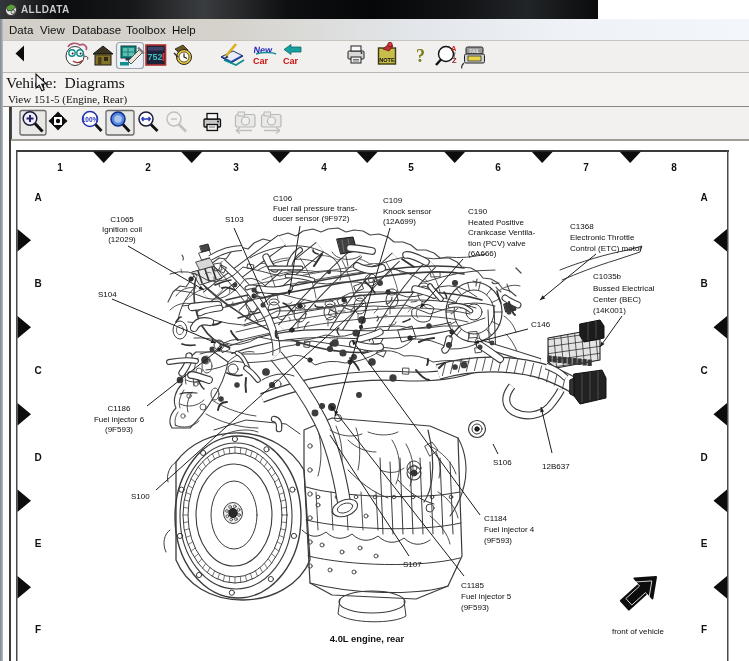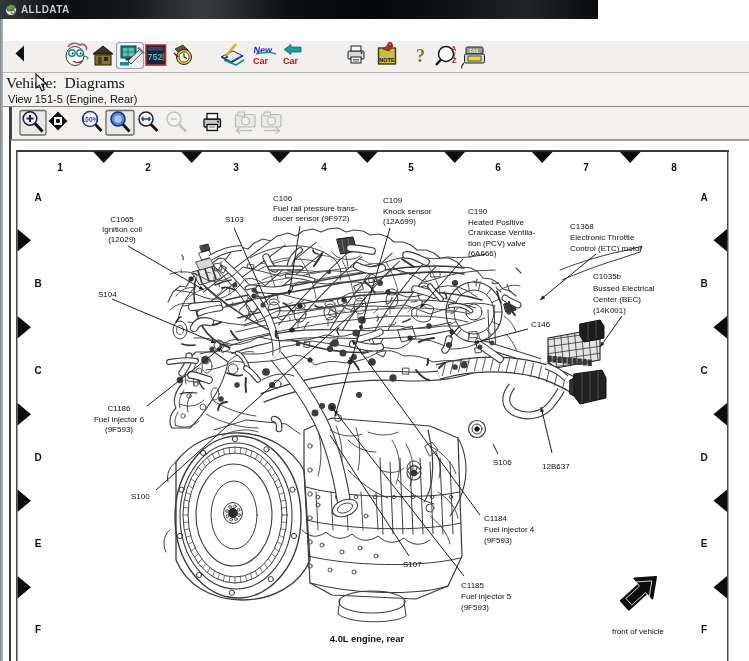--- a/index.html
+++ b/index.html
@@ -9,39 +9,46 @@
 #titlebar{left:0;top:0;width:598px;height:19px;
  background:linear-gradient(90deg,#35383a 0%,#0b0c0d 10%,#17181a 22%,#3a3d40 34%,#0e0f10 48%,#060708 62%,#101214 76%,#222528 88%,#0a0b0c 100%);}
 #titletext{left:21px;top:4px;color:#c8cbd0;font-size:10px;font-weight:bold;letter-spacing:.4px;}
 #menubar{left:0;top:19px;width:749px;height:21px;
  background:linear-gradient(90deg,#d2cfc8 0%,#d5d2cb 30%,#e2e6ea 55%,#eef2f7 75%,#f3f7fb 100%);
  border-bottom:1px solid #c8c5be;}
 .menuitem{position:absolute;top:5px;font-size:11.5px;color:#111;}
 #toolbar1{left:0;top:41px;width:749px;height:31px;background:#f1f0ee;border-bottom:1px solid #b9b6b0;}
 #header{left:0;top:73px;width:749px;height:33px;background:#f4f3f1;}
 #vehtitle{left:6px;top:1px;font-family:"Liberation Serif",serif;font-size:15.5px;color:#111;}
-#viewtitle{left:8px;top:20px;font-family:Liberation Sans, sans-serif;font-size:11px;color:#111;}
+#viewtitle{left:8px;top:20px;font-family:Liberation Serif, serif;font-size:11px;color:#111;}
 #hline1{left:0px;top:106px;width:749px;height:1px;background:#8a8780;}
 #toolbar2{left:10px;top:107px;width:739px;height:33px;background:#f2f1ef;border-left:2px solid #4a4a4a;}
 #tb2bot{left:10px;top:139px;width:739px;height:2px;background:#a09d96;}
 #leftborder{left:0;top:19px;width:3px;height:642px;background:linear-gradient(90deg,#7e868f,#b6bcc2);}
 #vline1{left:9px;top:107px;width:2px;height:554px;background:#3c3c3c;}
 #viewer{left:11px;top:141px;width:738px;height:520px;background:#fff;}
 #diag{left:0px;top:0px;width:749px;height:661px;}
 </style>
 </head>
 <body>
 <div id="app">
   <div class="abs" id="titlebar">
     <svg class="abs" style="left:4px;top:2px" width="15" height="15" viewBox="0 0 15 15">
       <circle cx="7" cy="8" r="5.5" fill="#e8e8e8" stroke="#333" stroke-width="1"></circle>
       <path d="M2 5 L7 2 L12 4 L9 8 L4 9 Z" fill="#5a9e3c" stroke="#222" stroke-width="0.7"></path>
       <circle cx="9" cy="10" r="2" fill="#cfe4c2" stroke="#333" stroke-width="0.7"></circle>
     </svg>
     <div class="abs" id="titletext">ALLDATA</div>
+  </div>
+  <div class="abs" id="menubar">
+    <div class="menuitem" style="left:9px">Data</div>
+    <div class="menuitem" style="left:40px">View</div>
+    <div class="menuitem" style="left:72px">Database</div>
+    <div class="menuitem" style="left:126px">Toolbox</div>
+    <div class="menuitem" style="left:172px">Help</div>
   </div>
   <div class="abs" id="toolbar1">
    <svg class="abs" style="left:0;top:0" width="749" height="31" viewBox="0 0 749 31">
 
     <path d="M15.5 12.5 L24 4.5 L24 20.5 Z" fill="#0a0a0a"></path>
 
     <g>
       <ellipse cx="75" cy="15" rx="9" ry="9.5" fill="#fdfdfd" stroke="#333" stroke-width="1"></ellipse>
       <path d="M68 6 C70 2 76 1 80 4 C84 2 88 6 86 9" fill="none" stroke="#b05a78" stroke-width="1.6"></path>
       <circle cx="72" cy="12" r="3.2" fill="#fff" stroke="#0d8a8a" stroke-width="1.4"></circle>

